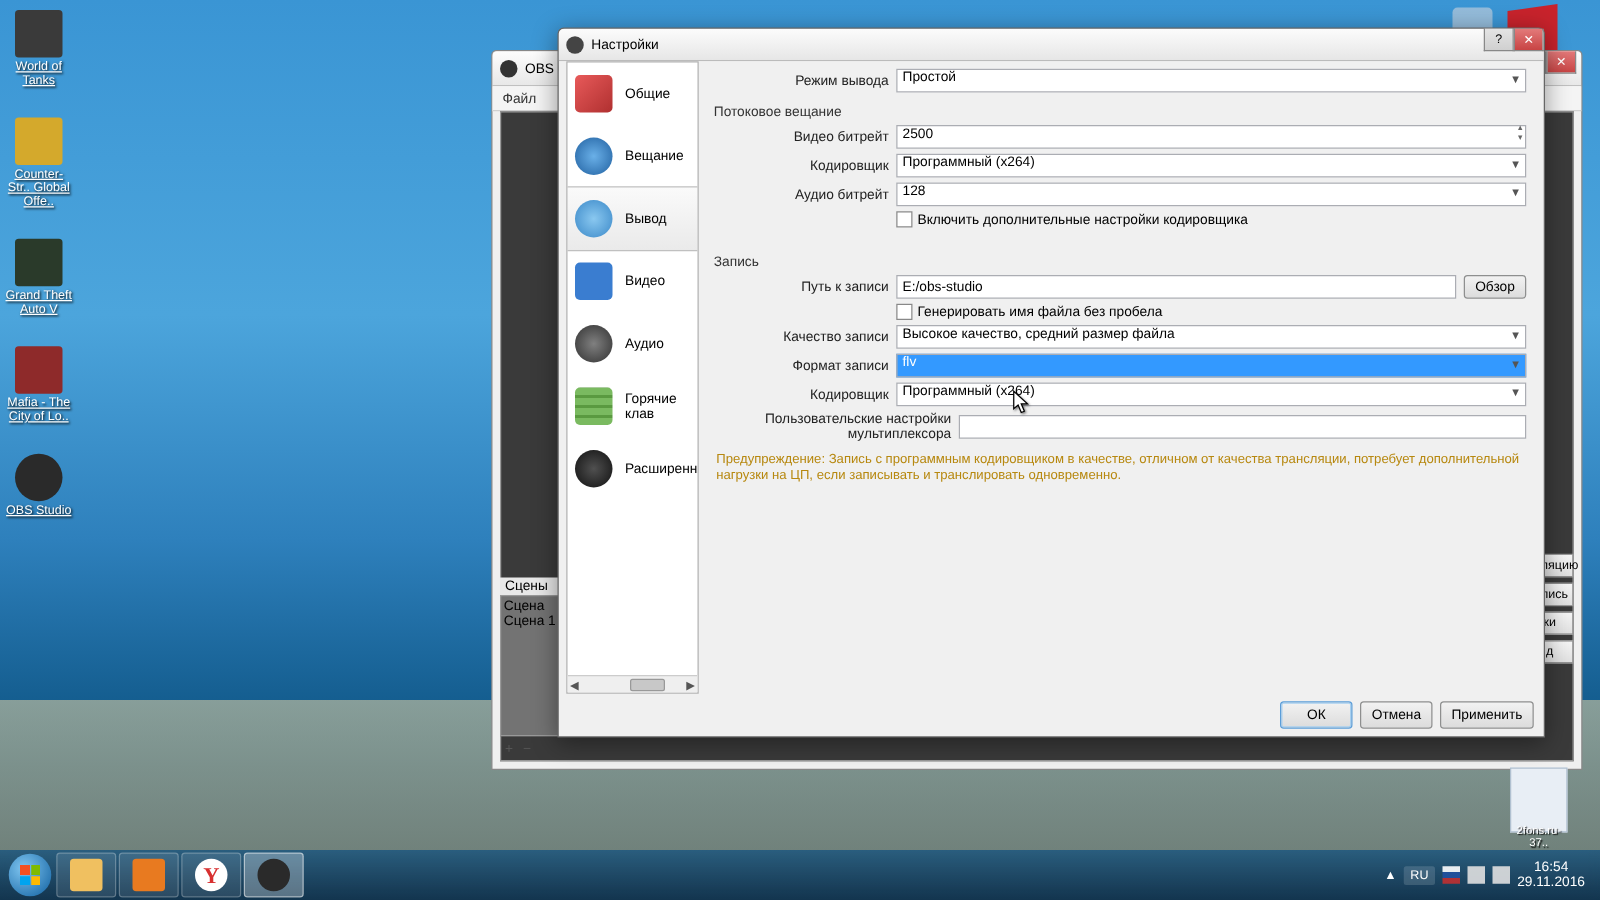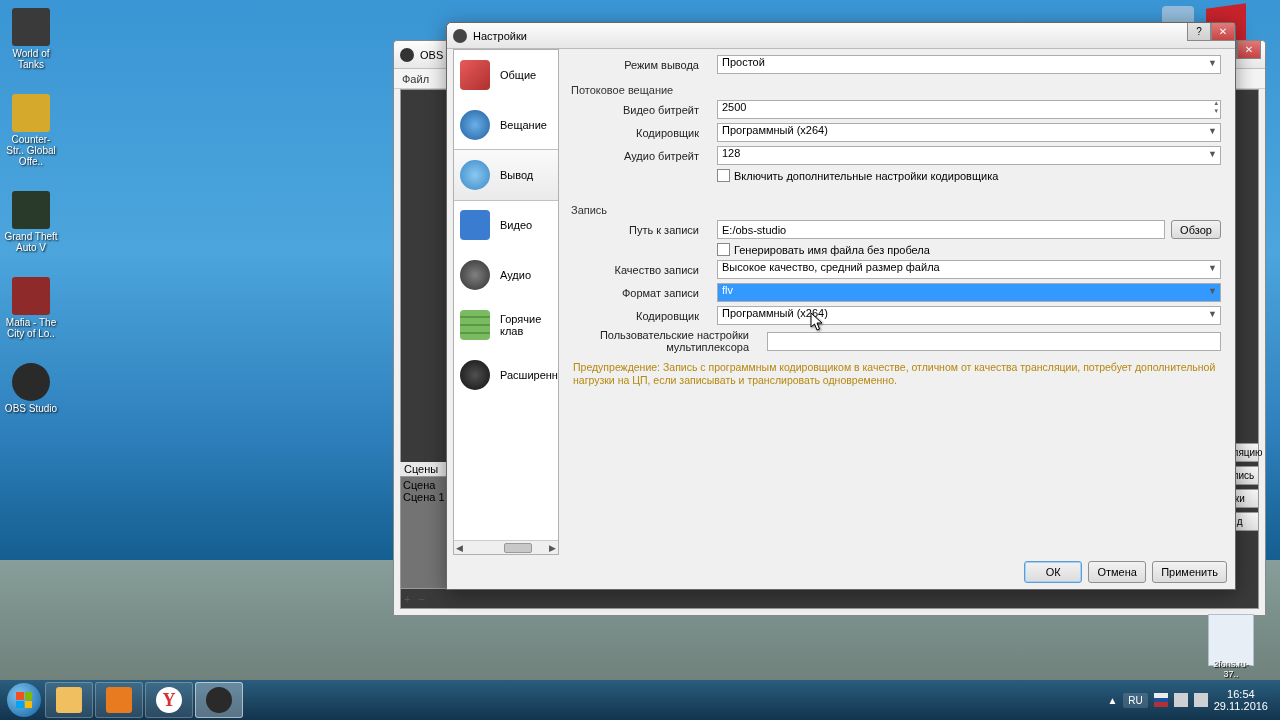--- a/index.html
+++ b/index.html
@@ -4,21 +4,21 @@
 <style>
 * { margin:0; padding:0; box-sizing:border-box; font-family:"Segoe UI",Tahoma,sans-serif; font-size:11px; }
 body { width:1280px; height:720px; overflow:hidden; background:linear-gradient(to bottom,#4a9fd8 0%,#5ba8db 30%,#3d8cc8 70%,#0d5a8a 100%); position:relative; }
 .wallpaper { position:absolute; inset:0; background:linear-gradient(to bottom,#3a95d4 0%,#4ca5dc 35%,#2e80bc 60%,#0a507e 85%,#033a5c 100%); }
 .beach { position:absolute; left:0; right:0; bottom:40px; height:120px; background:linear-gradient(to bottom,#d4c9a0 0%,#b8ac88 100%); opacity:.6; }
 
 
 .desktop-icons { position:absolute; top:8px; left:4px; display:flex; flex-direction:column; gap:24px; }
 .dicon { width:54px; display:flex; flex-direction:column; align-items:center; text-align:center; color:#fff; text-shadow:1px 1px 2px #000; cursor:pointer; }
 .dicon .ibox { width:38px; height:38px; border-radius:3px; margin-bottom:2px; }
-.dicon span { font-size:10px; line-height:11px; }
+.dicon span { font-size:10px; line-height:11px;text-decoration:underline; }
 
 
 .obs-main { position:absolute; left:393px; top:40px; width:873px; height:576px; background:#f0f0f0; border:1px solid #888; border-radius:4px 4px 0 0; }
 .obs-title { height:28px; background:linear-gradient(to bottom,#fdfdfd,#e8e8e8); border-bottom:1px solid #c0c0c0; display:flex; align-items:center; padding:0 6px; border-radius:4px 4px 0 0;}
 .obs-title .t-icon { width:14px; height:14px; border-radius:50%; background:#333; margin-right:6px; }
 .obs-menu { height:20px; background:#f4f4f4; border-bottom:1px solid #d0d0d0; display:flex; align-items:center; padding:0 8px; }
 .obs-menu span { margin-right:16px; color:#333; }
 .obs-body { position:absolute; top:48px; left:6px; right:6px; bottom:6px; background:#3a3a3a; border:1px solid #999; }
 .scenes-panel { position:absolute; left:6px; bottom:6px; top:378px; display:flex; flex-direction:column;margin-top:43px; }
 .scenes-panel .hdr { background:#e8e8e8; padding:1px 4px; }
@@ -39,21 +39,21 @@
 .sidebar { width:106px; border:1px solid #b0b0b0; background:#fff; display:flex; flex-direction:column; overflow:hidden; position:relative; }
 .sb-item { display:flex; align-items:center; padding:10px 6px; gap:10px; border-bottom:0; }
 .sb-item.active { background:linear-gradient(to bottom,#fafafa,#eaeaea); border:1px solid #c0c0c0; margin:-1px; }
 .sb-item .si { width:30px; height:30px; border-radius:4px; flex-shrink:0; }
 .sb-scroll { position:absolute; bottom:0; left:0; right:0; height:14px; background:#efefef; border-top:1px solid #ccc; display:flex; align-items:center; justify-content:space-between; padding:0 2px; }
 .sb-scroll .thumb { width:28px; height:10px; background:#c8c8c8; border:1px solid #999; border-radius:2px; margin-left:24px; }
 .sb-scroll .arr { font-size:9px; color:#555; }
 
 .content { flex:1; padding:6px 8px 6px 12px; overflow:hidden; display:flex; flex-direction:column; }
 .row { display:flex; align-items:center; margin-bottom:4px; }
-.row .lbl { width:146px; text-align:right; padding-right:18px; color:#222; }
+.row .lbl { width:146px; text-align:right; padding-right:6px; color:#222; }
 .row .ctrl { flex:1; }
 .section-hdr { font-size:11px; color:#333; margin:6px 0 4px 0; }
 input[type=text], .select, .spin { width:100%; height:19px; border:1px solid #abadb3; background:#fff; padding:0 4px; font-size:11px; }
 .select { position:relative; }
 .select::after { content:"▼"; position:absolute; right:3px; top:2px; font-size:9px; color:#555; }
 .spin { padding-right:16px; position:relative; }
 .spin::after { content:"▴\A▾"; white-space:pre; position:absolute; right:2px; top:-2px; font-size:7px; line-height:8px; color:#666; }
 .chk { display:flex; align-items:center; gap:4px; }
 .chk .box { width:13px; height:13px; border:1px solid #888; background:#fff; }
 .warning { color:#b7880f; font-size:10.5px; line-height:13px; padding:4px 2px; }

